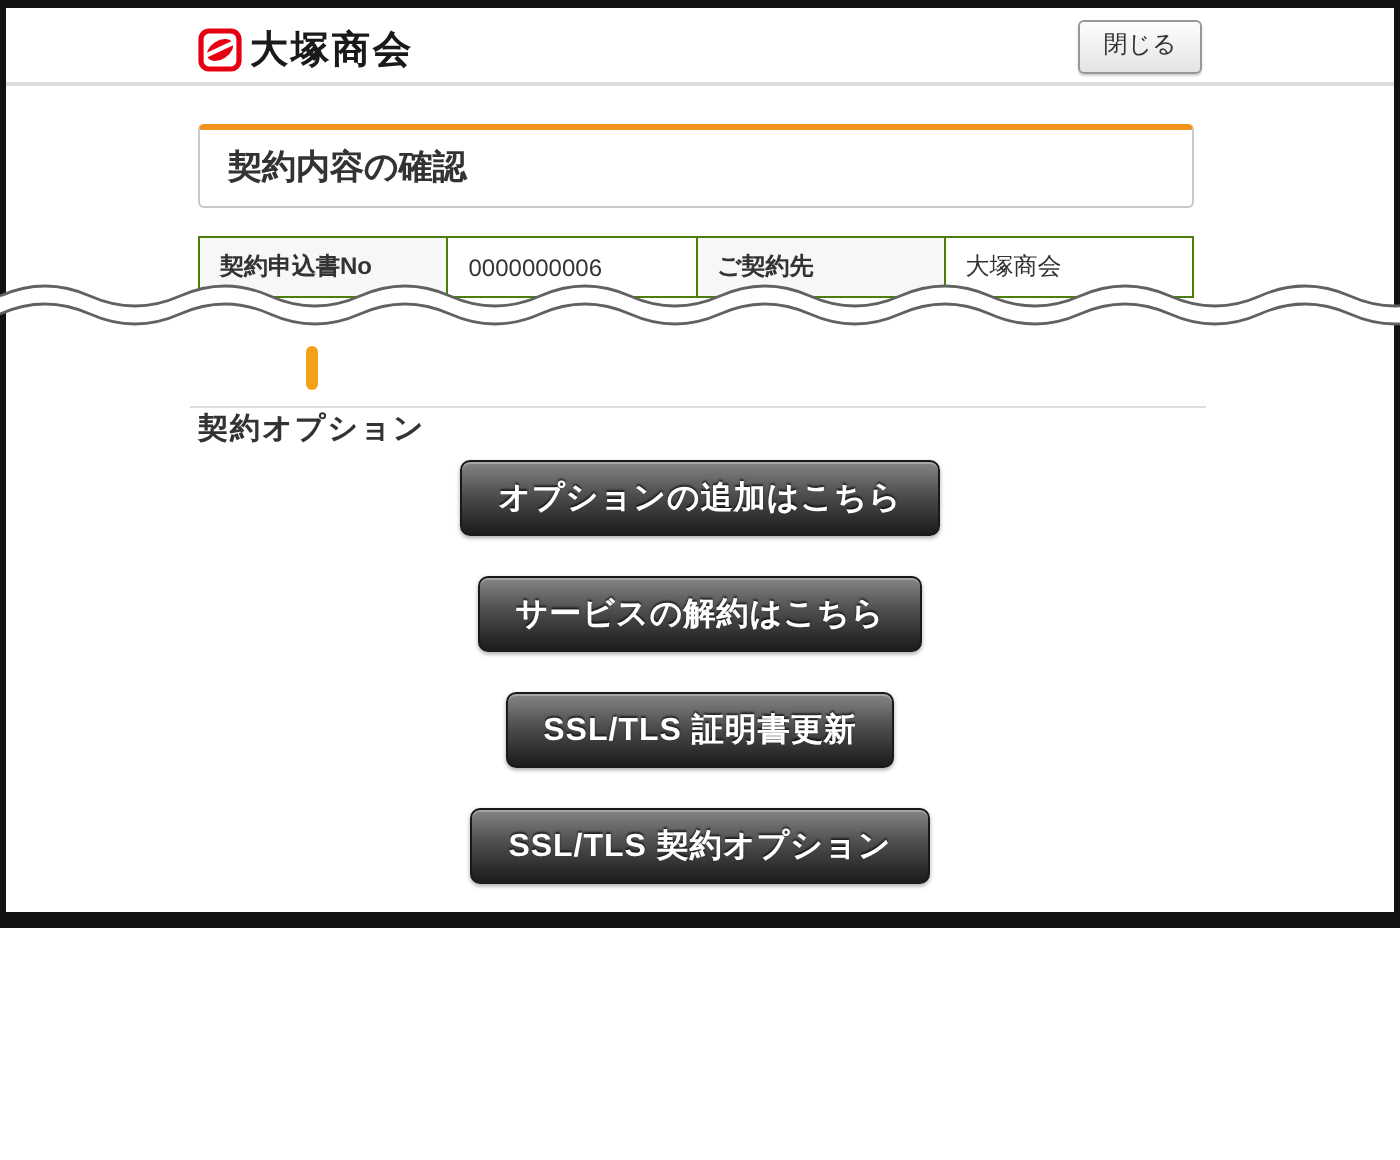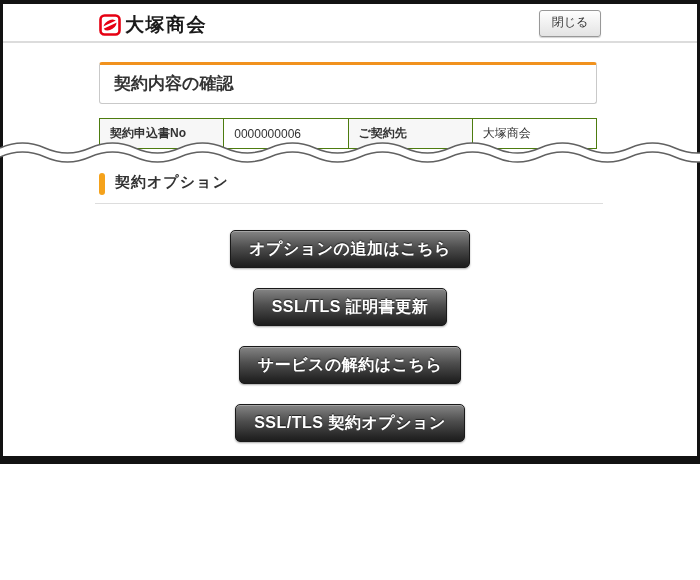--- a/index.html
+++ b/index.html
@@ -32,21 +32,21 @@
 
   .contract-table { position:absolute; top:73px; left:96px; width:498px; border-collapse:collapse;
                     font-size:12px; color:#333; table-layout:fixed; }
   .contract-table th, .contract-table td { border:1px solid #4d7c0f; height:30px; padding:0 0 0 10px;
                     text-align:left; font-weight:normal; vertical-align:middle; width:25%; }
   .contract-table th { background:#f7f7f7; font-weight:bold; }
 
   
   .wave-svg { position:absolute; left:0; top:140px; width:700px; height:36px; z-index:22; pointer-events:none; }
 
-  .section-head { position:absolute; top:128px; left:96px; display:flex; align-items:flex-start; gap:10px; }
+  .section-head { position:absolute; top:128px; left:96px; display:flex; align-items:center; gap:10px;flex-direction:column; }
   .accent-bar { width:6px; height:22px; background:#F5A21B; border-radius:3px; }
   .section-title { font-size:15px; font-weight:bold; color:#333; letter-spacing:1px; }
   .section-divider { position:absolute; top:158px; left:92px; width:508px; height:1px; background:#ddd; }
 
   .btn-stack { position:absolute; top:185px; left:0; width:100%; display:flex; flex-direction:column;
                align-items:center; gap:20px; }
   .dark-btn { height:38px; padding:0 18px; display:inline-flex; align-items:center; justify-content:center;
               background:linear-gradient(to bottom,#858585 0%,#4e4e4e 45%,#262626 88%,#1d1d1d 100%);
               border:1px solid #1a1a1a; border-radius:5px; color:#fff; font-size:16px; font-weight:bold;
               letter-spacing:0.5px; text-shadow:0 -1px 1px rgba(0,0,0,.65);
@@ -91,22 +91,22 @@
       </table>
 
     <div class="section-head">
       <span class="accent-bar"></span>
       <span class="section-title">契約オプション</span>
     </div>
     <div class="section-divider"></div>
 
     <div class="btn-stack">
       <button class="dark-btn">オプションの追加はこちら</button>
+      <button class="dark-btn">サービスの解約はこちら</button>
       <button class="dark-btn">SSL/TLS 証明書更新</button>
-      <button class="dark-btn">サービスの解約はこちら</button>
       <button class="dark-btn">SSL/TLS 契約オプション</button>
     </div>
 
     <svg class="highlight-svg" viewBox="0 0 290 72">
       <ellipse cx="145" cy="36" rx="137" ry="30" fill="none" stroke="#DD1111" stroke-width="3" transform="rotate(-1.5 145 36)"></ellipse>
     </svg>
 
   </div>
 
   <svg class="wave-svg" viewBox="0 0 700 36">

